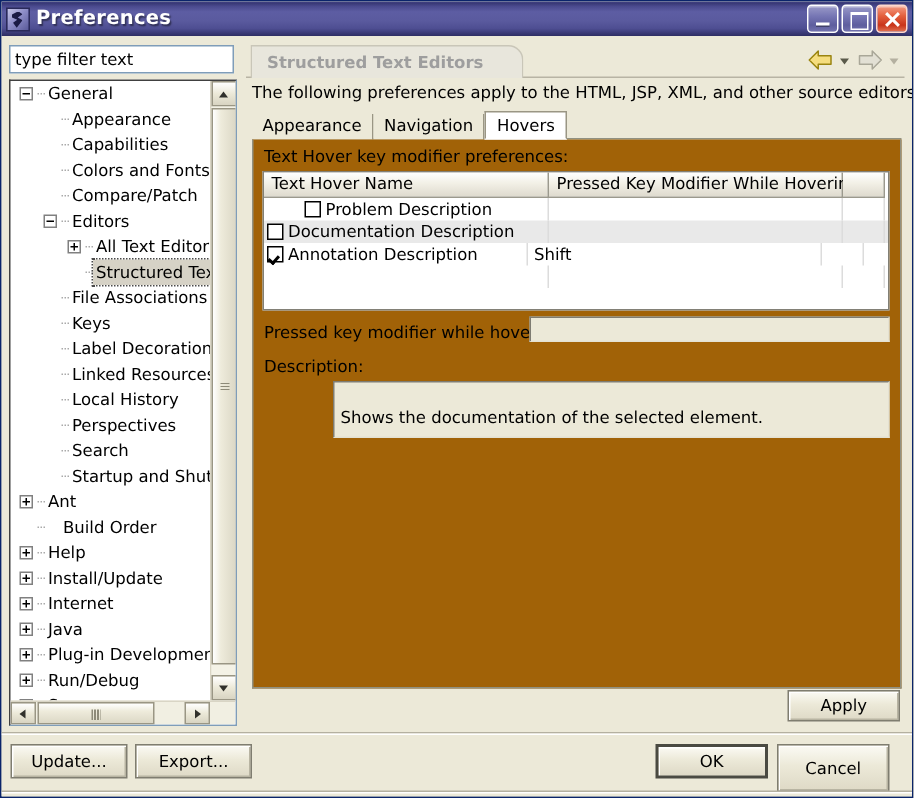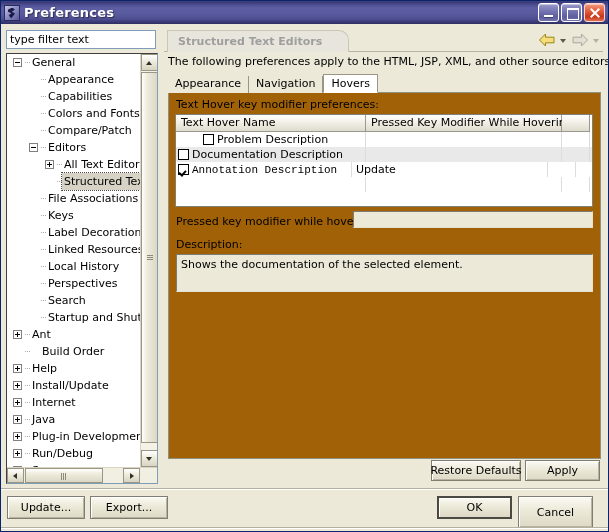--- a/index.html
+++ b/index.html
@@ -297,21 +297,22 @@
     position: absolute; height: 17px;
     background: #ece9d8;
     border: 1px solid #7e7c72;
     border-right-color: #e4e1d2; border-bottom-color: #e4e1d2;
   }
   .descbox {
     position: absolute; background: #ece9d8;
     border: 1px solid #7e7c72;
     border-right-color: #e4e1d2; border-bottom-color: #e4e1d2;
     font-size: 11px; color: #000;
-    padding: 3px 4px;
+    padding: 17px 4px;
+    margin-left: 46px;
   }
 
   
   .btn {
     position: absolute;
     background: linear-gradient(to bottom, #fbfaf4 0%, #ece9d8 45%, #ded9c6 100%);
     border: 1px solid #7f7d70;
     font-size: 11px; color: #000;
     display: flex; align-items: center; justify-content: center;
     box-shadow: inset 1px 1px 0 #ffffff, inset -1px -1px 0 #b8b4a2;
@@ -534,45 +535,44 @@
               </div>
               <div class="trow alt">
                 <div class="td c1" style="width: 190px;">
                   <span class="cb"></span>
                   <span>Documentation Description</span>
                 </div>
                 <div class="td" style="width: 196px;"></div>
                 <div class="td" style="width: 28px;"></div>
               </div>
               <div class="trow">
-                <div class="td c1" style="width: 176px; font-family: Liberation Mono, monospace;">
+                <div class="td c1" style="width: 176px;">
                   <span class="cb on"></span>
                   <span>Annotation Description</span>
                 </div>
-                <div class="td" style="width: 196px;">Update</div>
+                <div class="td" style="width: 196px;">Shift</div>
                 <div class="td" style="width: 28px;"></div>
               </div>
               <div class="trow">
                 <div class="td" style="width: 190px;"></div>
                 <div class="td" style="width: 196px;"></div>
                 <div class="td" style="width: 28px;"></div>
               </div>
             </div>
         </div>
 
         <div class="sect-label" style="left:7px;top:122px;">Pressed key modifier while hovering:</div>
         <div class="mod-input" style="left:184px;top:118px;right:7px;"></div>
 
         <div class="sect-label" style="left:7px;top:145px;">Description:</div>
         <div class="descbox" style="left:7px;top:161px;right:7px;height:38px;">Shows the documentation of the selected element.</div>
 
       </div>
     </div>
 
-    <div class="btn" style="left:430px;top:436px;width:90px;height:21px;">Restore Defaults</div>
     <div class="btn" style="left:524px;top:436px;width:75px;height:21px;">Apply</div>
 
     <div class="separator" style="top:464px;"></div>
 
     <div class="btn" style="left:6px;top:472px;width:78px;height:23px;">Update...</div>
     <div class="btn" style="left:89px;top:472px;width:78px;height:23px;">Export...</div>
 
     <div class="btn default" style="left:436px;top:472px;width:75px;height:23px;">OK</div>
     <div class="btn" style="left:517px;top:472px;width:75px;height:32px;">Cancel</div>
 

